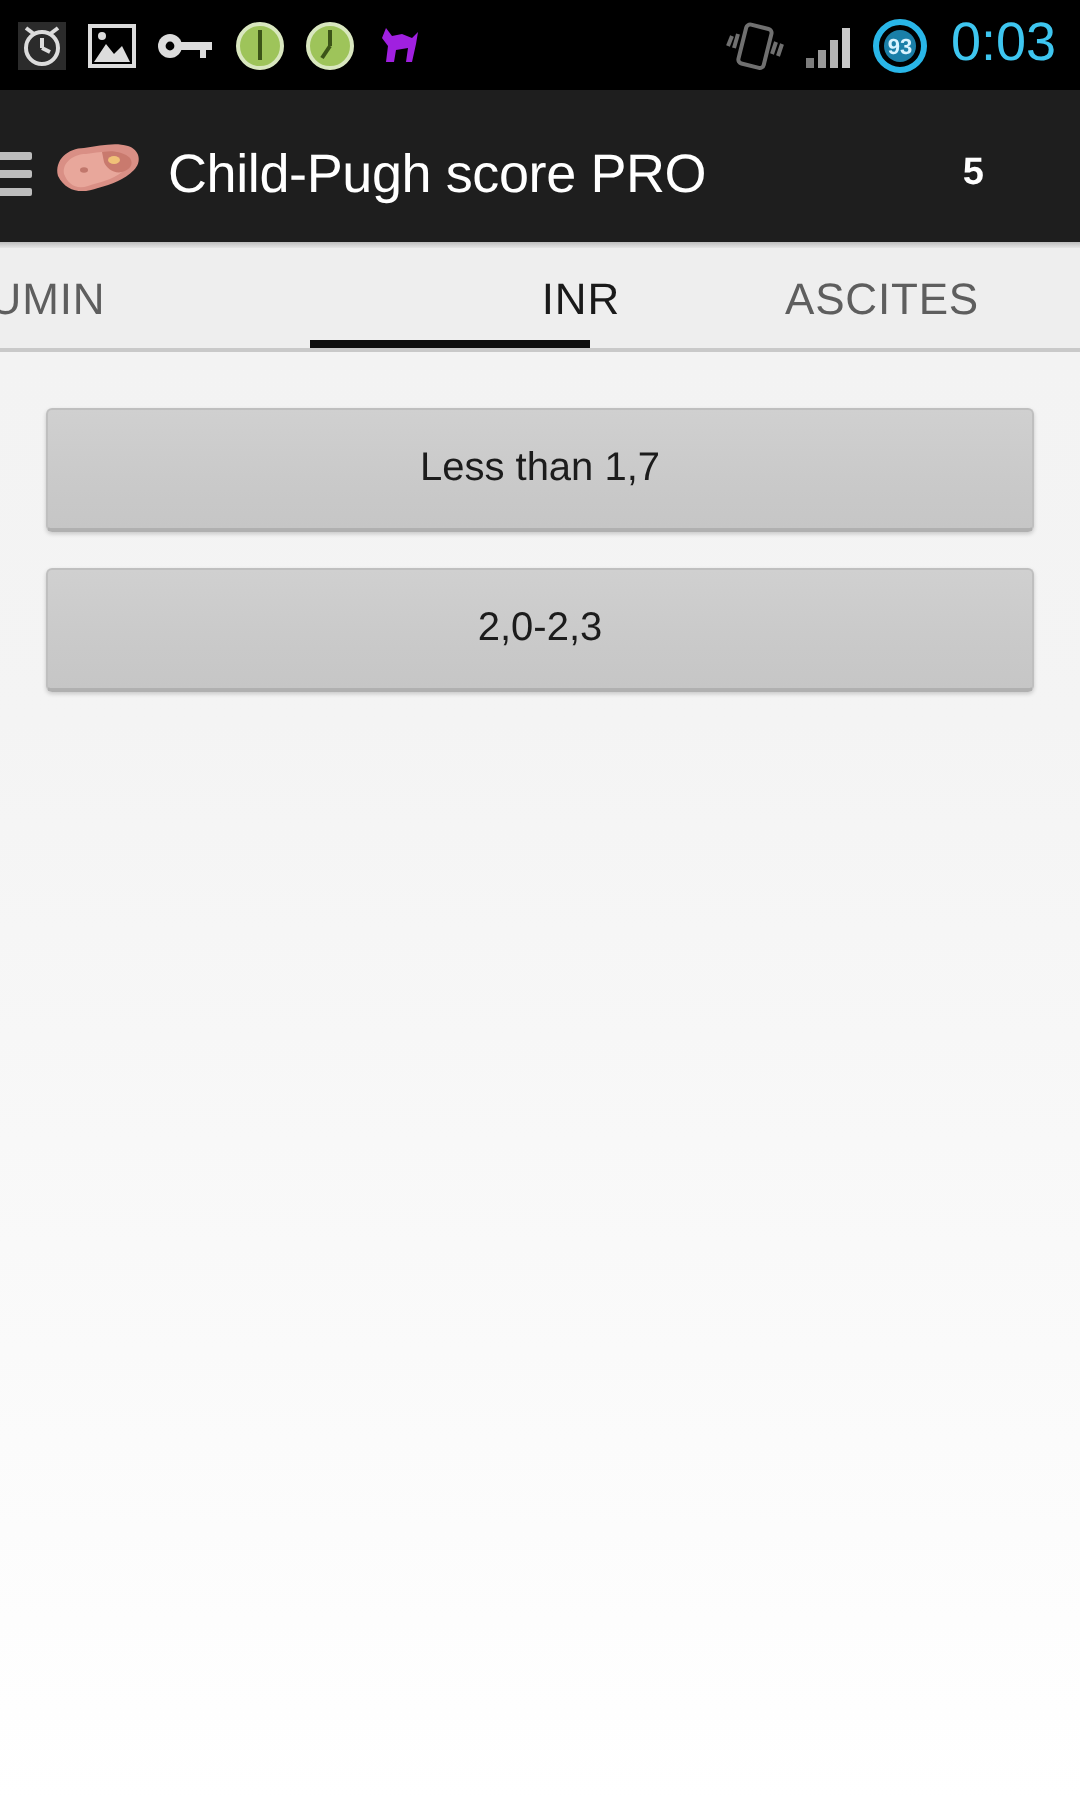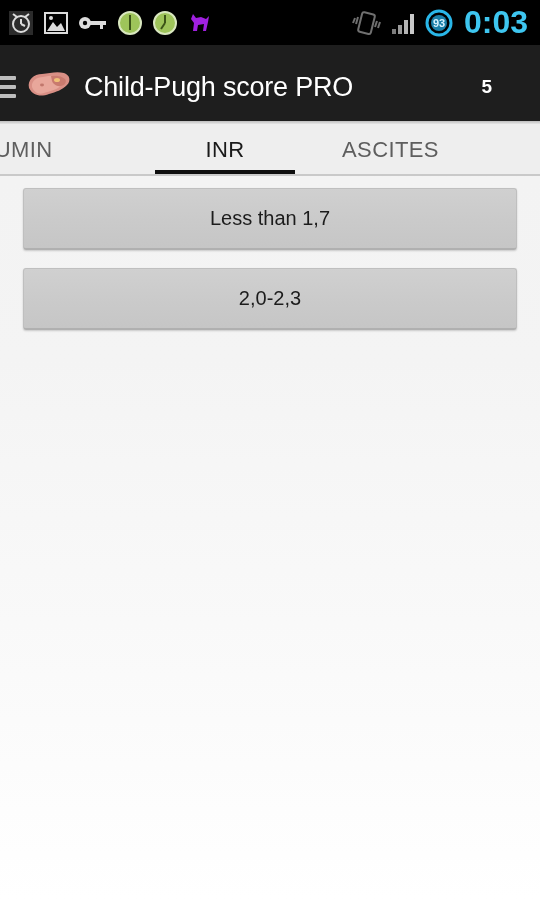--- a/index.html
+++ b/index.html
@@ -45,22 +45,22 @@
     align-items: center;
     gap: 9px;
     text-align: right;
   }
   .sicon {
     display: block;
     line-height: 0;
   }
   .clock-text {
     color: #3ec6f0;
-    font-size: 32px;
-    font-weight: 700;
+    font-size: 27px;
+    font-weight: 400;
     letter-spacing: 0px;
     line-height: 1;
     padding-left: 2px;
     padding-bottom: 2px;
   }
 
   
   .action-bar {
     position: absolute;
     top: 45px; left: 0;
@@ -127,31 +127,31 @@
     height: 52px;
     background: #eeeeee;
     display: flex;
     align-items: stretch;
     overflow: hidden;
   }
   .tab {
     position: relative;
     display: flex;
     align-items: center;
-    justify-content: center;
+    justify-content: flex-end;
     box-sizing: border-box;
     font-size: 22px;
     color: #5e5e5e;
     letter-spacing: 0.4px;
     white-space: nowrap;
     background: transparent;
   }
   .tab-0 { width: 212px; margin-left: -72px; justify-content: flex-start; padding-left: 0; }
   .tab-1 { width: 170px; color: #1a1a1a; }
-  .tab-2 { width: 230px; justify-content: flex-start; padding-left: 32px; }
+  .tab-2 { width: 230px; justify-content: center; padding-left: 32px; }
   .tab.active::after {
     content: "";
     position: absolute;
     left: 15px; right: 15px;
     bottom: 0;
     height: 6px;
     background: #0e0e0e;
   }
   .tab-underline-bg {
     position: absolute;
@@ -161,21 +161,21 @@
     background: #c9c9c9;
   }
 
   
   .content {
     position: absolute;
     top: 176px; left: 0;
     width: 430px;
     height: 724px;
     box-sizing: border-box;
-    padding: 12px 23px 0 23px;
+    padding: 28px 23px 0 23px;
   }
   .opt-button {
     width: 494px;
     height: 62px;
     margin-bottom: 18px;
     background: linear-gradient(to bottom, #d0d0d0 0%, #cacaca 55%, #c6c6c6 100%);
     border: 1px solid #bfbfbf;
     border-bottom: 2px solid #b0b0b0;
     border-radius: 3px;
     box-sizing: border-box;

